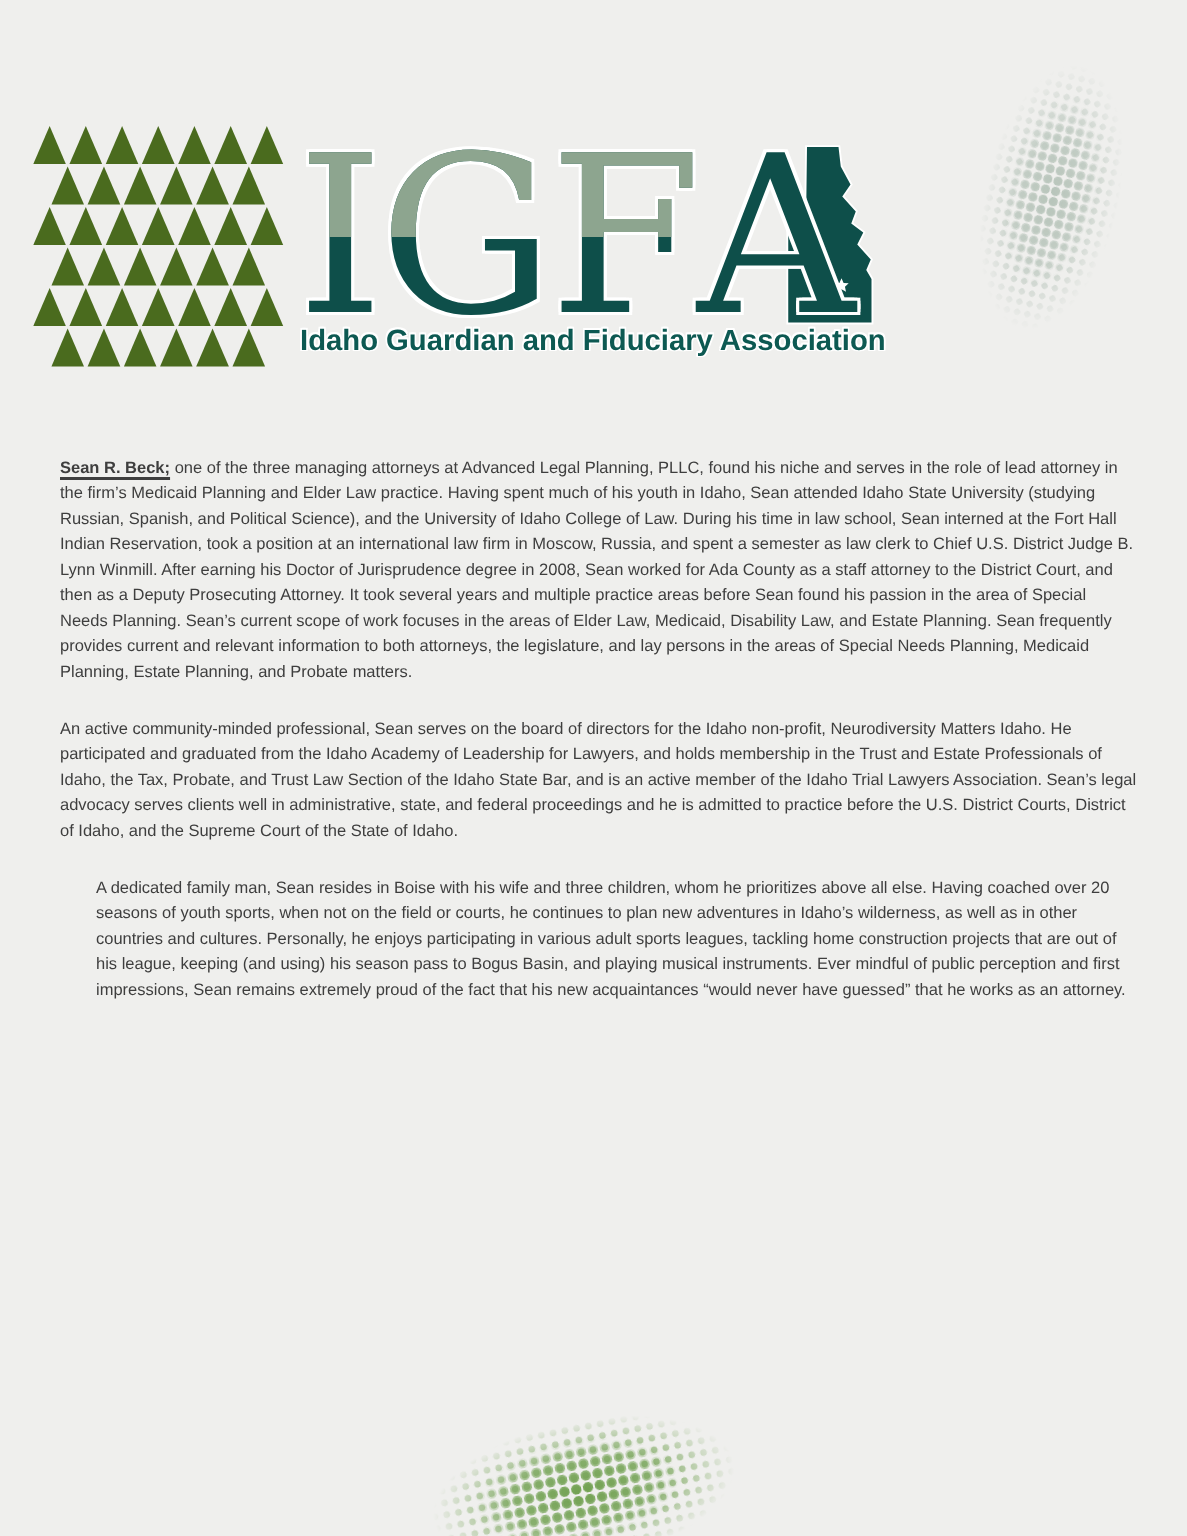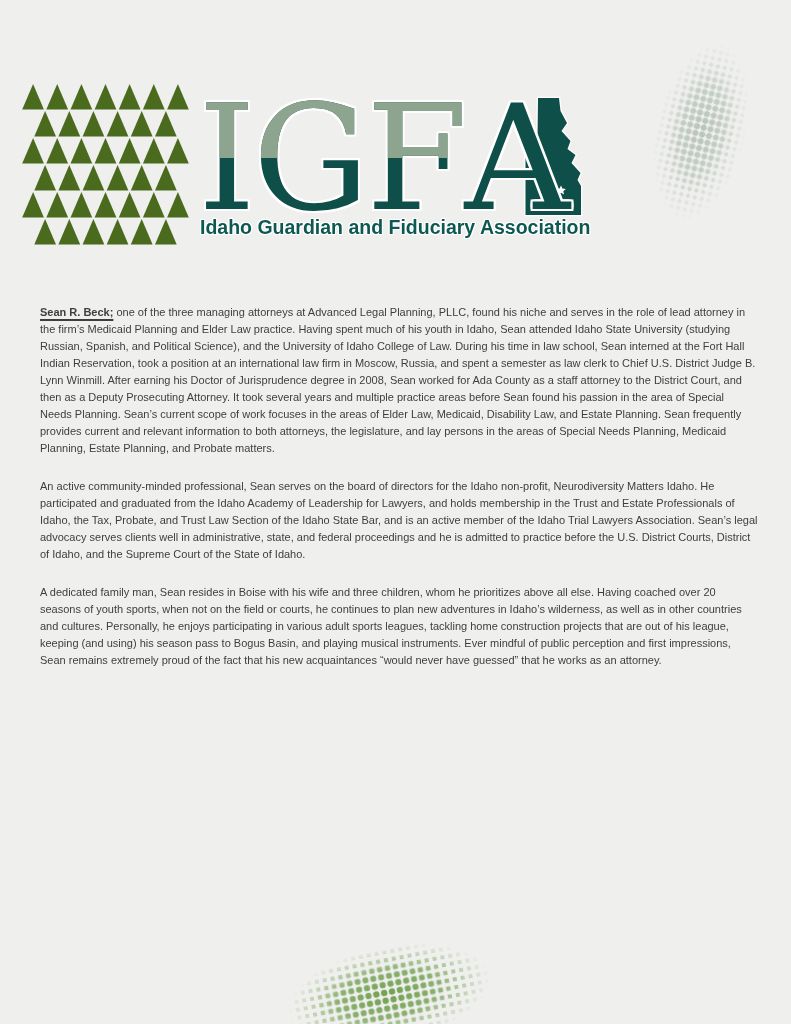--- a/index.html
+++ b/index.html
@@ -86,21 +86,21 @@
     -webkit-mask-image:radial-gradient(ellipse 34% 38% at 44% 42%,#000 0%,rgba(0,0,0,.7) 55%,transparent 85%);
     mask-image:radial-gradient(ellipse 34% 38% at 44% 42%,#000 0%,rgba(0,0,0,.7) 55%,transparent 85%);
   }
 
   
   .bio{
     position:absolute;left:40px;top:304px;width:718px;
     color:var(--body);font-size:11px;line-height:17px;
   }
   .bio p{margin-bottom:21px;}
-  .bio p:last-child{margin-bottom:0;}
+  .bio p:last-child{margin-bottom:0;margin-left:24px;}
   .bold-name{
     font-weight:bold;
     text-decoration:underline;
     text-decoration-thickness:1.5px;
     text-underline-offset:3px;
   }
 </style>
 </head>
 <body>
 

